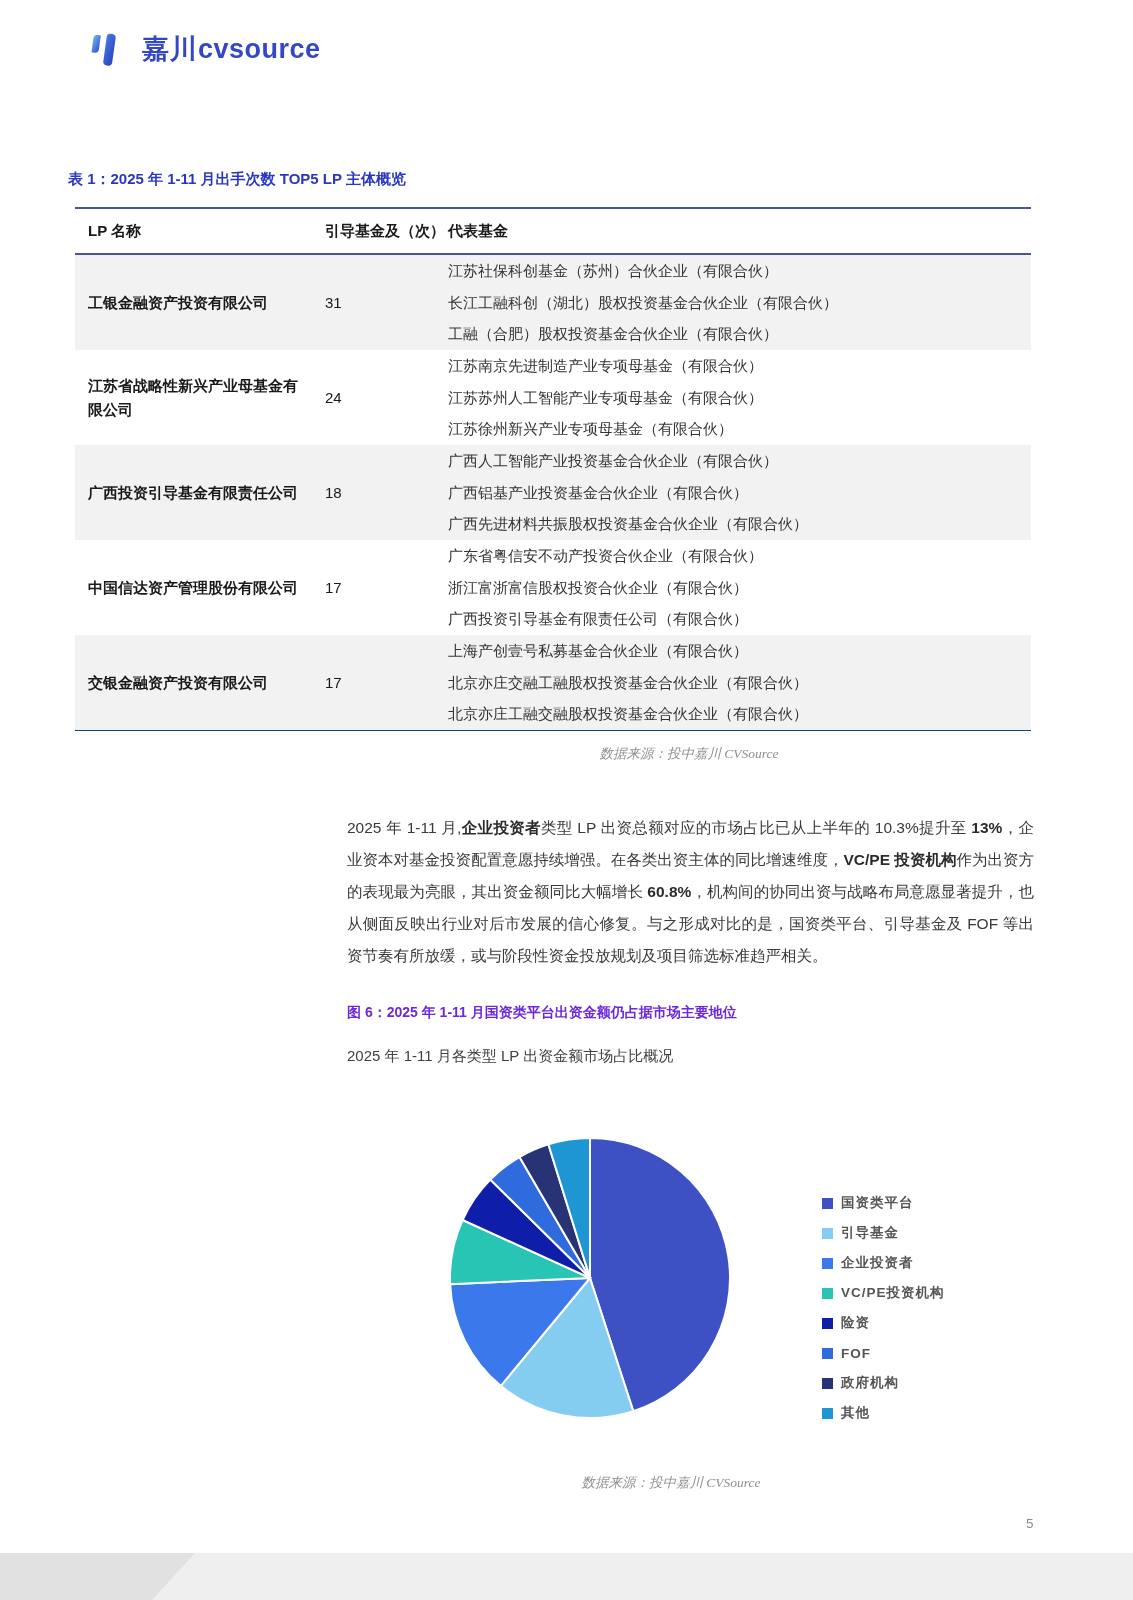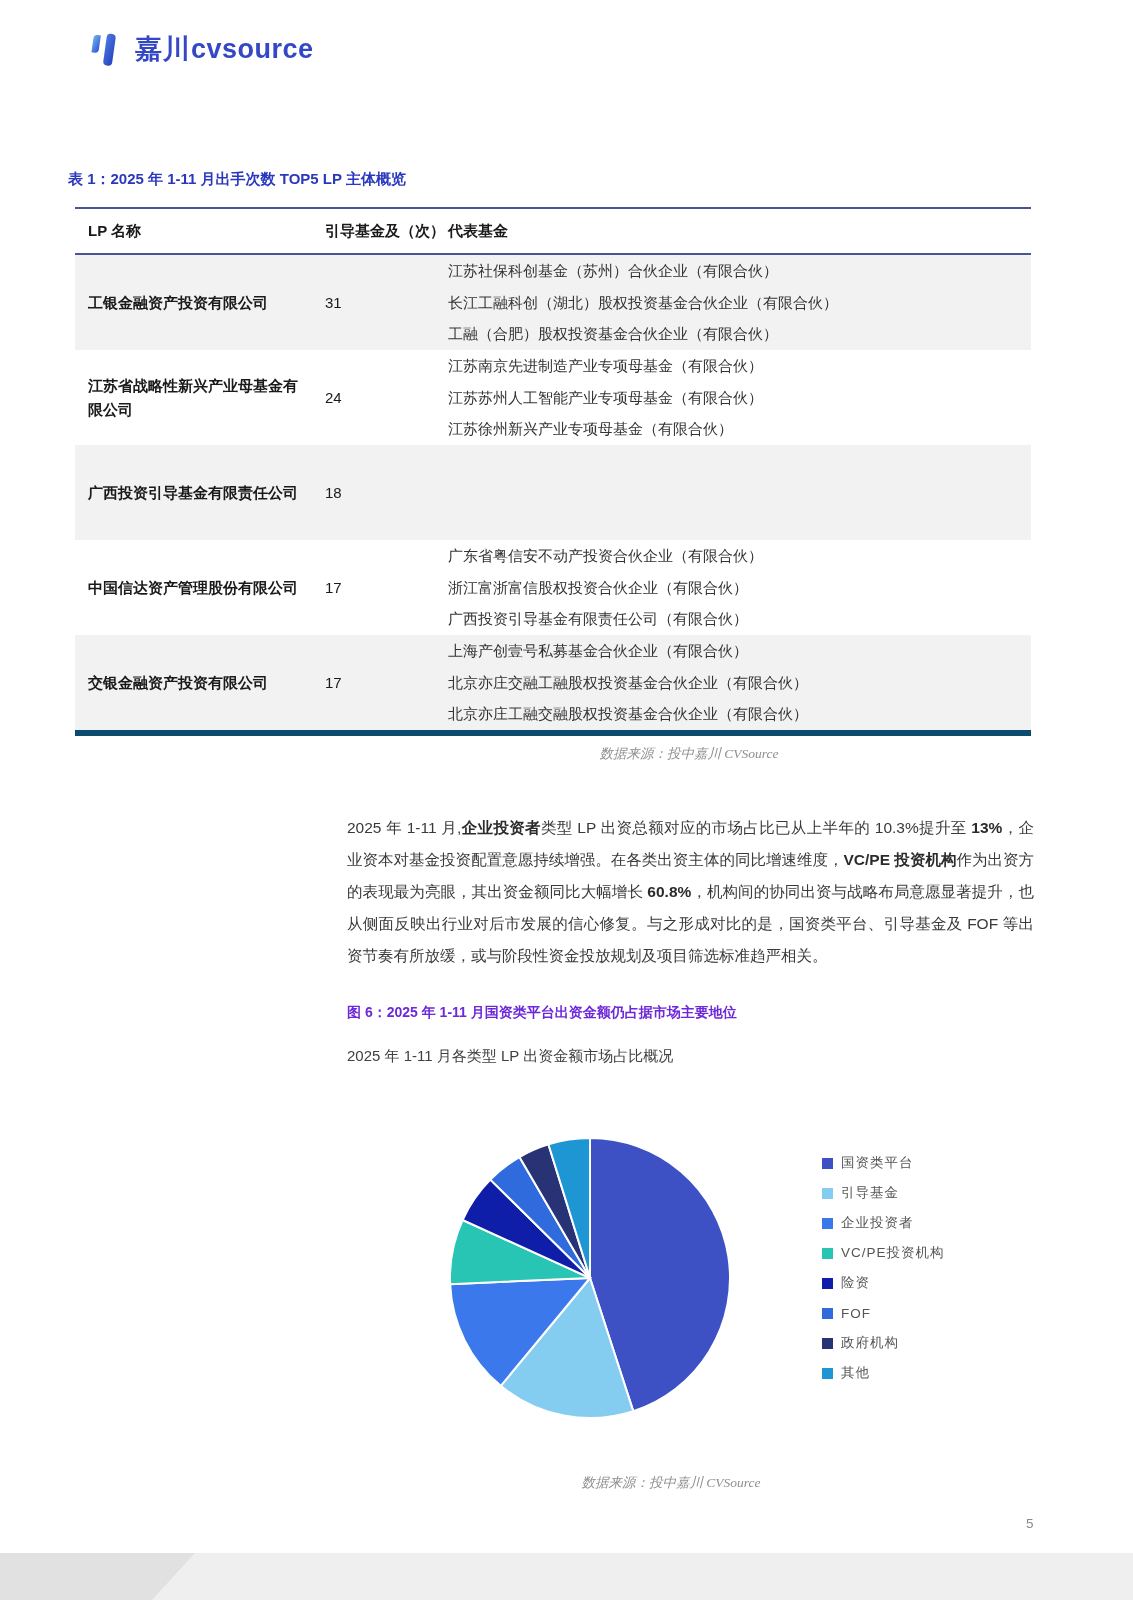--- a/index.html
+++ b/index.html
@@ -2,26 +2,26 @@
 <html><head>
 <meta charset="utf-8">
 <style>
   * { margin: 0; padding: 0; box-sizing: border-box; }
   body { background: #ffffff; font-family: "Liberation Sans", sans-serif; }
   .page {
     position: relative; width: 1133px; height: 1600px; background: #fff;
     overflow: hidden;
   }
   
-  .logo { position: absolute; left: 85px; top: 30px; display: flex; align-items: center; gap: 12px; }
+  .logo { position: absolute; left: 85px; top: 30px; display: flex; align-items: center; gap: 19px; }
   .logo-text { font-size: 27px; font-weight: bold; color: #3448C6; letter-spacing: 1px; }
   .logo-text .en { letter-spacing: 0.5px; }
   
   .tbl-title { position: absolute; left: 68px; top: 170px; font-size: 15px; font-weight: bold; color: #2B38BE; }
-  .tbl { position: absolute; left: 75px; top: 207px; width: 956px; border-top: 2px solid #4A5394; border-bottom: 6px solid #0c4a6e; }
+  .tbl { position: absolute; left: 75px; top: 207px; width: 956px; border-top: 2px solid #4A5394; border-bottom: 1px solid #0c4a6e; }
   .thead { display: flex; align-items: center; height: 46px; background: #fff; border-bottom: 2px solid #4A5394; font-weight: bold; font-size: 15px; color: #1a1a1a; }
   .c-name  { width: 250px; padding-left: 13px; }
   .c-count { width: 123px; }
   .c-funds { flex: 1; }
   .trow { display: flex; align-items: center; }
   .trow.gray { background: #F2F2F2; }
   .trow .c-name { font-weight: bold; font-size: 15px; color: #1a1a1a; line-height: 24px; padding-right: 18px; }
   .trow .c-count { font-size: 15px; color: #1a1a1a; }
   .fund { font-size: 15px; color: #333; line-height: 31.5px; }
   .c-funds { padding: 0; }
@@ -30,21 +30,21 @@
   .source-note { position: absolute; font-size: 13.5px; color: #8f8f8f; font-style: italic; font-family: "Liberation Serif", serif; text-align: center; }
   .src1 { left: 347px; top: 745px; width: 684px; }
   .src2 { left: 347px; top: 1474px; width: 648px; }
   
   .para { position: absolute; left: 347px; top: 812px; width: 687px; font-size: 15.5px; line-height: 32px; color: #3a3a3a; text-align: justify; }
   .para .b { font-weight: bold; color: #2b2b2b; }
   
   .fig-title { position: absolute; left: 347px; top: 1004px; font-size: 14px; font-weight: bold; color: #6d28d9; }
   .fig-sub { position: absolute; left: 347px; top: 1047px; font-size: 15px; color: #404040; }
   .pie-wrap { position: absolute; left: 448px; top: 1136px; width: 284px; height: 284px; }
-  .legend { position: absolute; left: 822px; top: 1148px; }
+  .legend { position: absolute; left: 822px; top: 1188px; font-weight: bold; }
   .legend-item { display: flex; align-items: center; height: 30px; }
   .legend-swatch { width: 11px; height: 11px; display: inline-block; margin-right: 8px; flex: none; }
   .legend-label { font-size: 13.5px; color: #555; letter-spacing: 1px; }
   
   .page-num { position: absolute; left: 1026px; top: 1516px; font-size: 13.5px; color: #8a8a8a; }
   .footer-band { position: absolute; left: 0; bottom: 0; width: 1133px; height: 47px; background: #EFEFEF; }
   .footer-accent { position: absolute; left: 0; top: 0; height: 100%; width: 195px; background: #E1E1E1;
     clip-path: polygon(0 0, 195px 0, 152px 100%, 0 100%); }
 </style>
 </head>
@@ -97,20 +97,25 @@
       <div class="c-funds">
         <div class="fund">江苏南京先进制造产业专项母基金（有限合伙）</div>
         <div class="fund">江苏苏州人工智能产业专项母基金（有限合伙）</div>
         <div class="fund">江苏徐州新兴产业专项母基金（有限合伙）</div>
       </div>
     </div>
 
     <div class="trow gray">
       <div class="c-name">广西投资引导基金有限责任公司</div>
       <div class="c-count">18</div>
+      <div class="c-funds">
+        <div class="fund">广西人工智能产业投资基金合伙企业（有限合伙）</div>
+        <div class="fund">广西铝基产业投资基金合伙企业（有限合伙）</div>
+        <div class="fund">广西先进材料共振股权投资基金合伙企业（有限合伙）</div>
+      </div>
     </div>
 
     <div class="trow">
       <div class="c-name">中国信达资产管理股份有限公司</div>
       <div class="c-count">17</div>
       <div class="c-funds">
         <div class="fund">广东省粤信安不动产投资合伙企业（有限合伙）</div>
         <div class="fund">浙江富浙富信股权投资合伙企业（有限合伙）</div>
         <div class="fund">广西投资引导基金有限责任公司（有限合伙）</div>
       </div>

